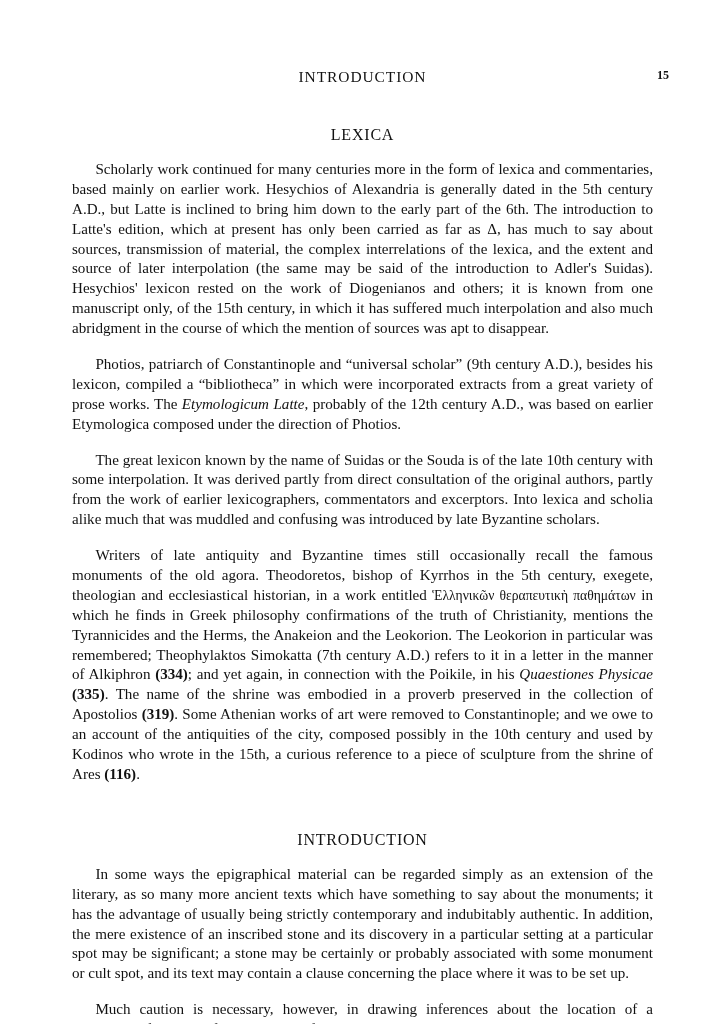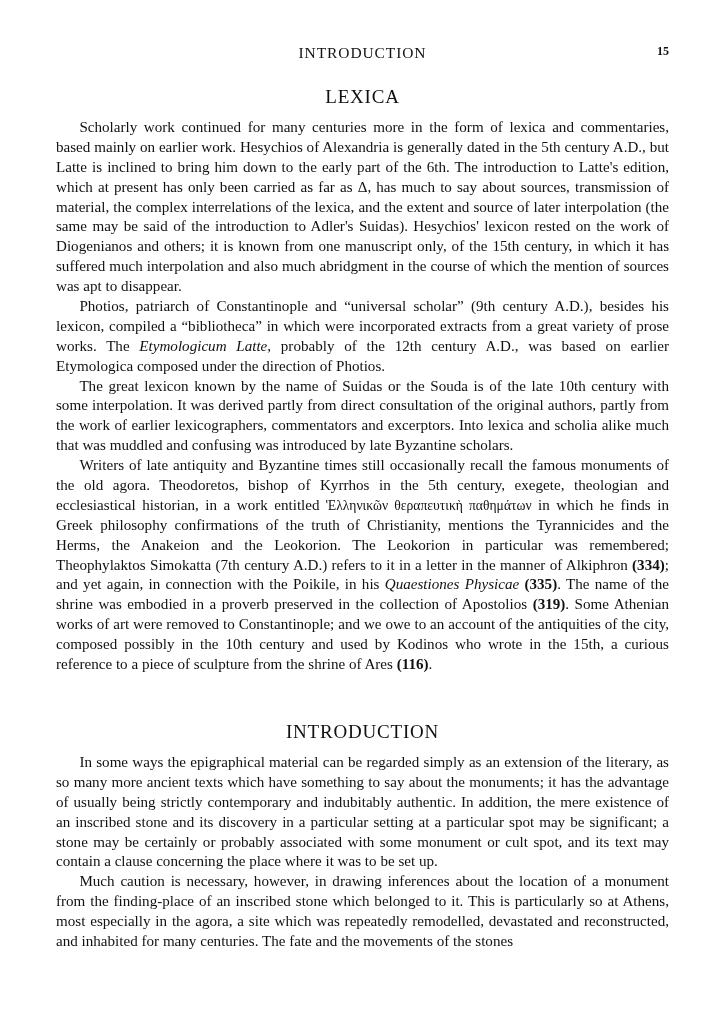--- a/index.html
+++ b/index.html
@@ -11,21 +11,21 @@
     height: 1024px;
     background: #ffffff;
     font-family: "Liberation Serif", serif;
     color: #111111;
   }
   .page {
     position: relative;
     width: 725px;
     height: 1024px;
     box-sizing: border-box;
-    padding: 44px 56px 30px 56px;
+    padding: 68px 56px 30px 56px;
   }
   .header {
     position: relative;
     height: 26px;
     margin-bottom: 12px;
   }
   .running-head {
     text-align: center;
     font-size: 15.5px;
     letter-spacing: 0.9px;
@@ -33,33 +33,33 @@
   }
   .folio {
     position: absolute;
     right: 0;
     top: 0;
     font-size: 12px;
     font-weight: bold;
   }
   .section-heading {
     text-align: center;
-    font-size: 19px;
+    font-size: 16px;
     letter-spacing: 0.8px;
-    margin: 16px 0 10px 0;
+    margin: 32px 0 10px 0;
     font-weight: 400;
   }
   .section-heading.spaced-top {
     margin-top: 40px;
   }
   .section-heading.inscriptions {
     margin-top: 46px;
   }
   p {
-    margin: 0;
+    margin: 16px;
     font-size: 15.1px;
     line-height: 1.318;
     text-align: justify;
     text-indent: 1.55em;
     hyphens: none;
   }
   .it {
     font-style: italic;
   }
   .bd {

